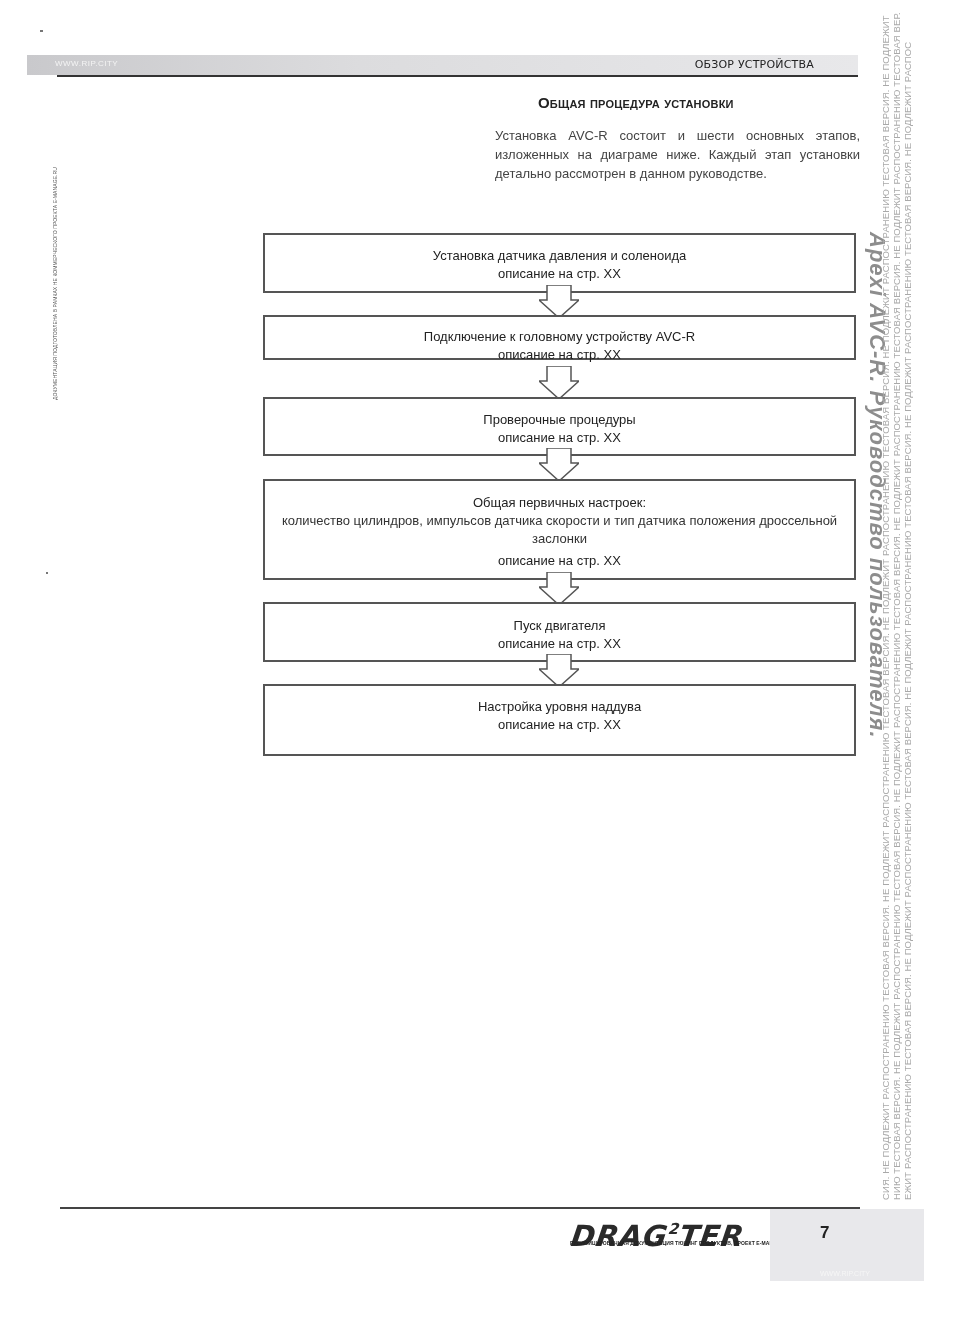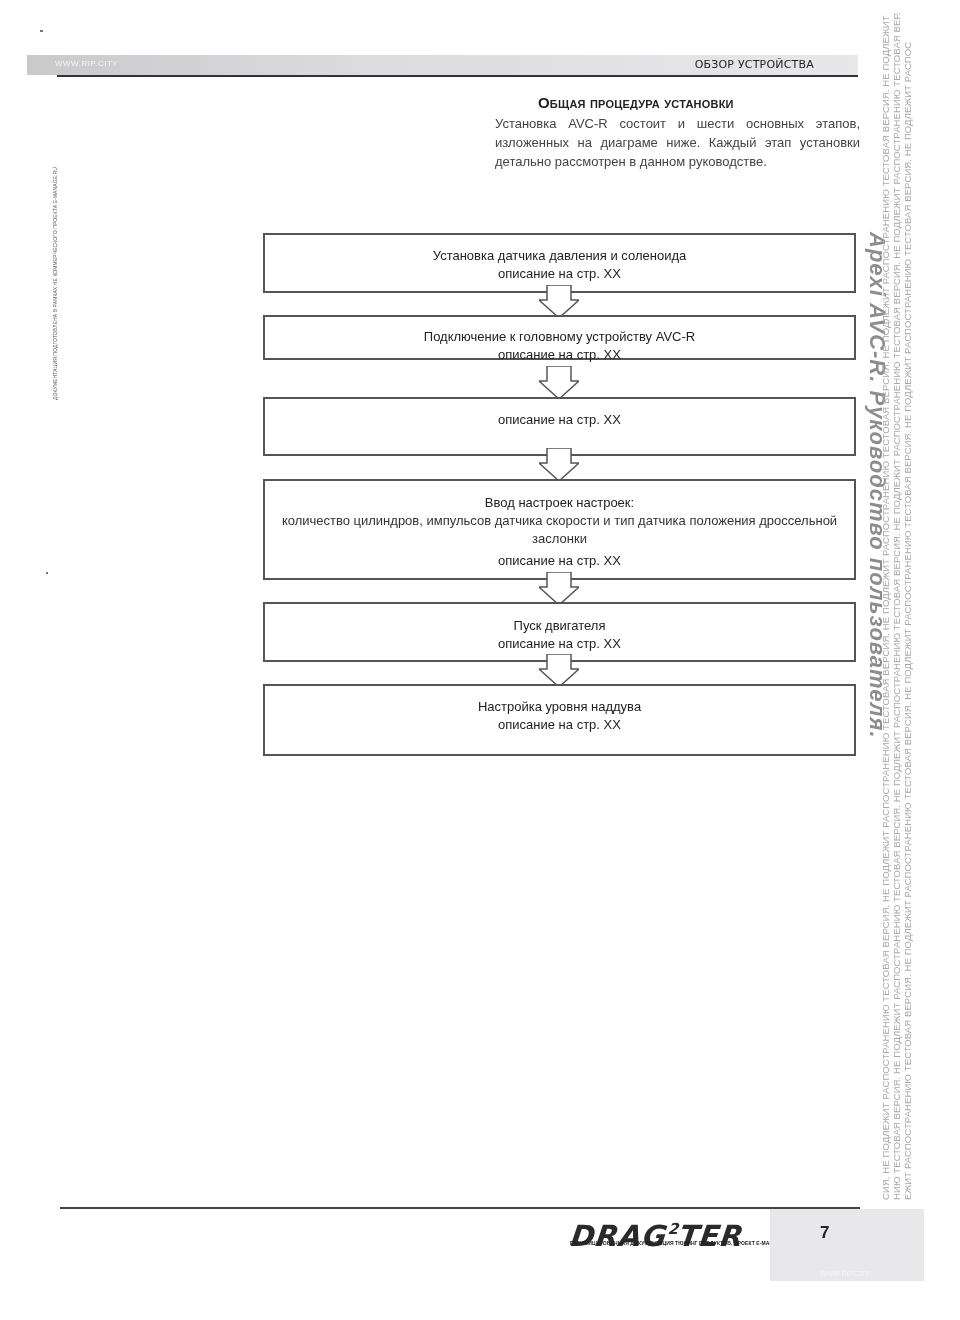--- a/index.html
+++ b/index.html
@@ -22,21 +22,21 @@
     font-family: "DejaVu Sans", sans-serif; letter-spacing: 0.2px; line-height: 20px;
   }
   .header-rule {
     position: absolute; left: 57px; top: 75px; width: 801px; height: 2px; background: #333;
   }
   .section-heading {
     position: absolute; left: 538px; top: 94px; font-size: 15px; font-weight: bold;
     font-variant: small-caps; color: #222; letter-spacing: 0.2px;
   }
   .intro {
-    position: absolute; left: 495px; top: 114px; width: 365px; font-size: 13px;
+    position: absolute; left: 495px; top: 126px; width: 365px; font-size: 13px;
     line-height: 19px; color: #444; text-align: justify;
   }
   .side-note {
     position: absolute; left: 52px; top: 400px; transform-origin: left top;
     transform: rotate(-90deg); font-size: 5px; color: #555; white-space: nowrap;
     letter-spacing: 0.1px;
   }
   .flow-box {
     position: absolute; left: 263px; width: 593px; border: 2px solid #555;
     background: #fff; box-sizing: border-box; text-align: center;
@@ -104,29 +104,30 @@
   <div class="flow-box" style="top:315px;height:45px;padding-top:11px;">
     <div class="t">Подключение к головному устройству AVC-R</div>
     <div class="t">описание на стр. XX</div>
   </div>
 
   <svg class="arrow" style="top:366px;" viewBox="0 0 40 34">
     <polygon points="8,0 32,0 32,15 40,15 20,33 0,15 8,15" fill="#fff" stroke="#555" stroke-width="1.5"></polygon>
   </svg>
 
   <div class="flow-box" style="top:397px;height:59px;padding-top:12px;">
+    <div class="t">Проверочные процедуры</div>
     <div class="t">описание на стр. XX</div>
   </div>
 
   <svg class="arrow" style="top:448px;" viewBox="0 0 40 34">
     <polygon points="8,0 32,0 32,15 40,15 20,33 0,15 8,15" fill="#fff" stroke="#555" stroke-width="1.5"></polygon>
   </svg>
 
   <div class="flow-box" style="top:479px;height:101px;padding-top:13px;">
-    <div class="t">Ввод настроек настроек:</div>
+    <div class="t">Общая первичных настроек:</div>
     <div class="d" style="padding:0 8px;">количество цилиндров, импульсов датчика скорости и тип датчика положения дроссельной заслонки</div>
     <div class="t" style="margin-top:4px;">описание на стр. XX</div>
   </div>
 
   <svg class="arrow" style="top:572px;" viewBox="0 0 40 34">
     <polygon points="8,0 32,0 32,15 40,15 20,33 0,15 8,15" fill="#fff" stroke="#555" stroke-width="1.5"></polygon>
   </svg>
 
   <div class="flow-box" style="top:602px;height:60px;padding-top:13px;">
     <div class="t">Пуск двигателя</div>

